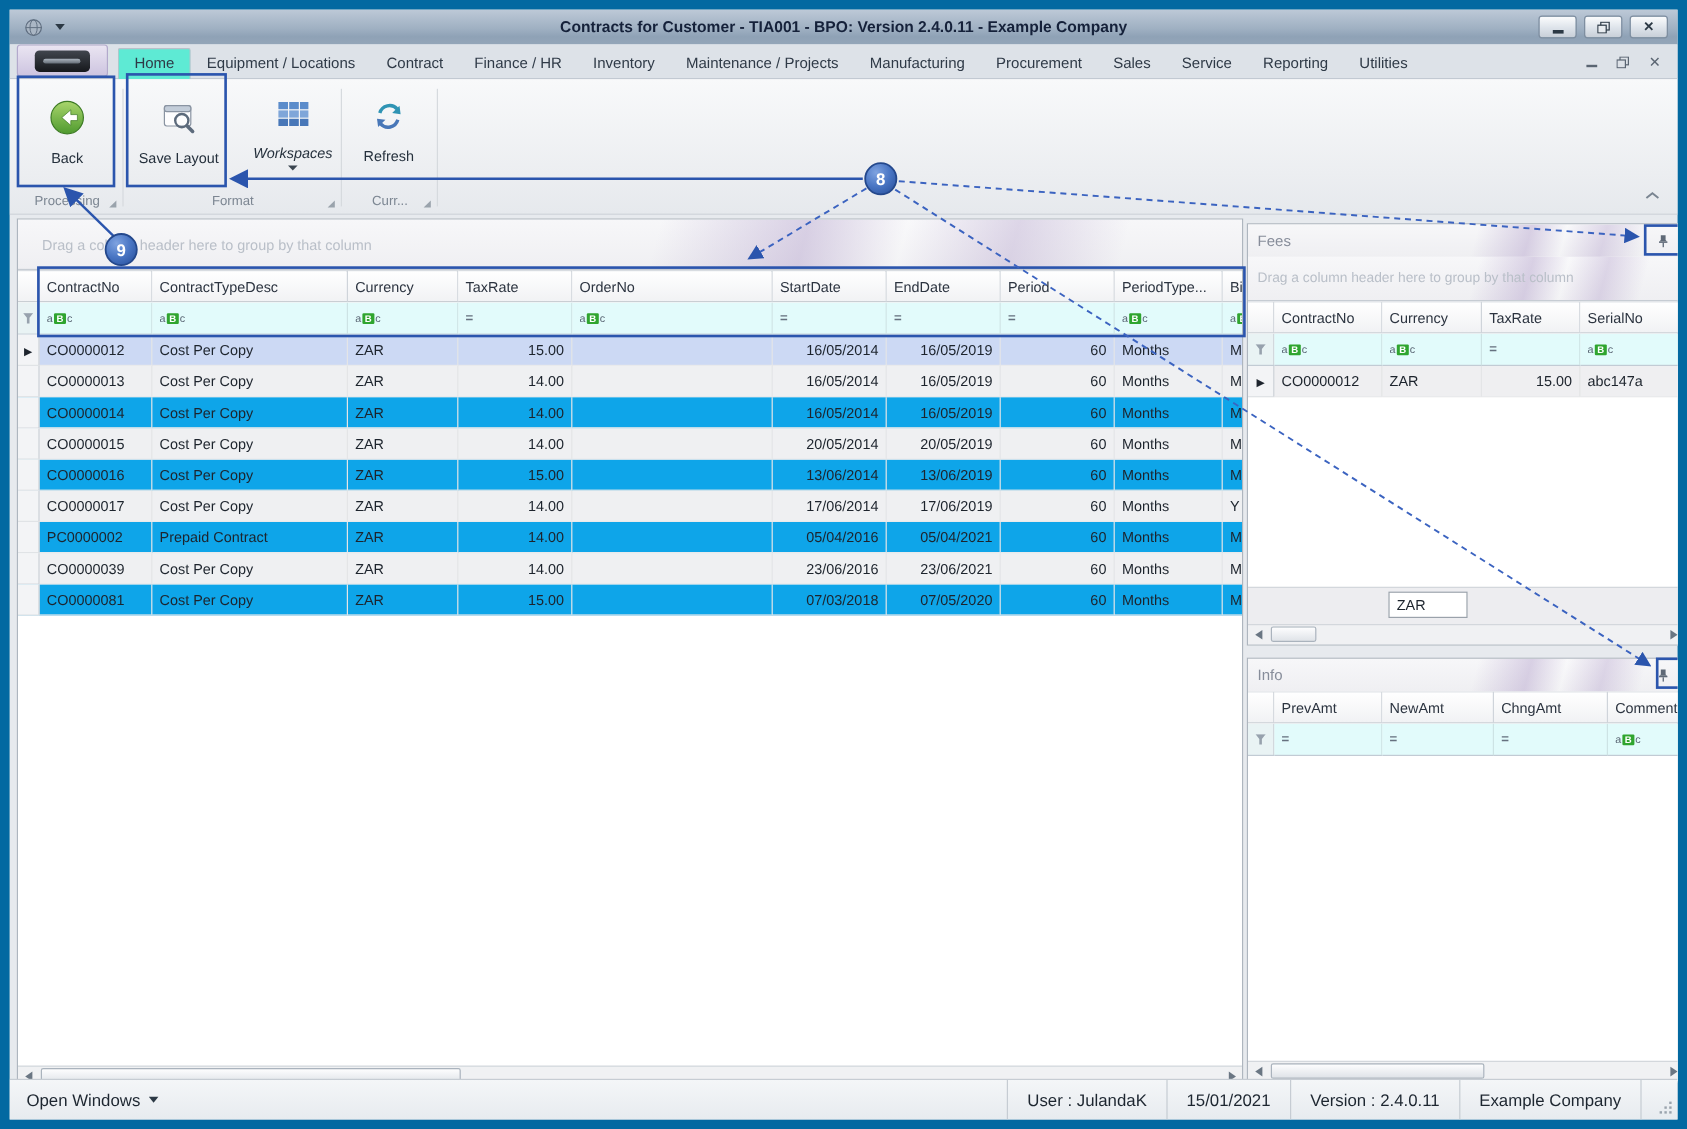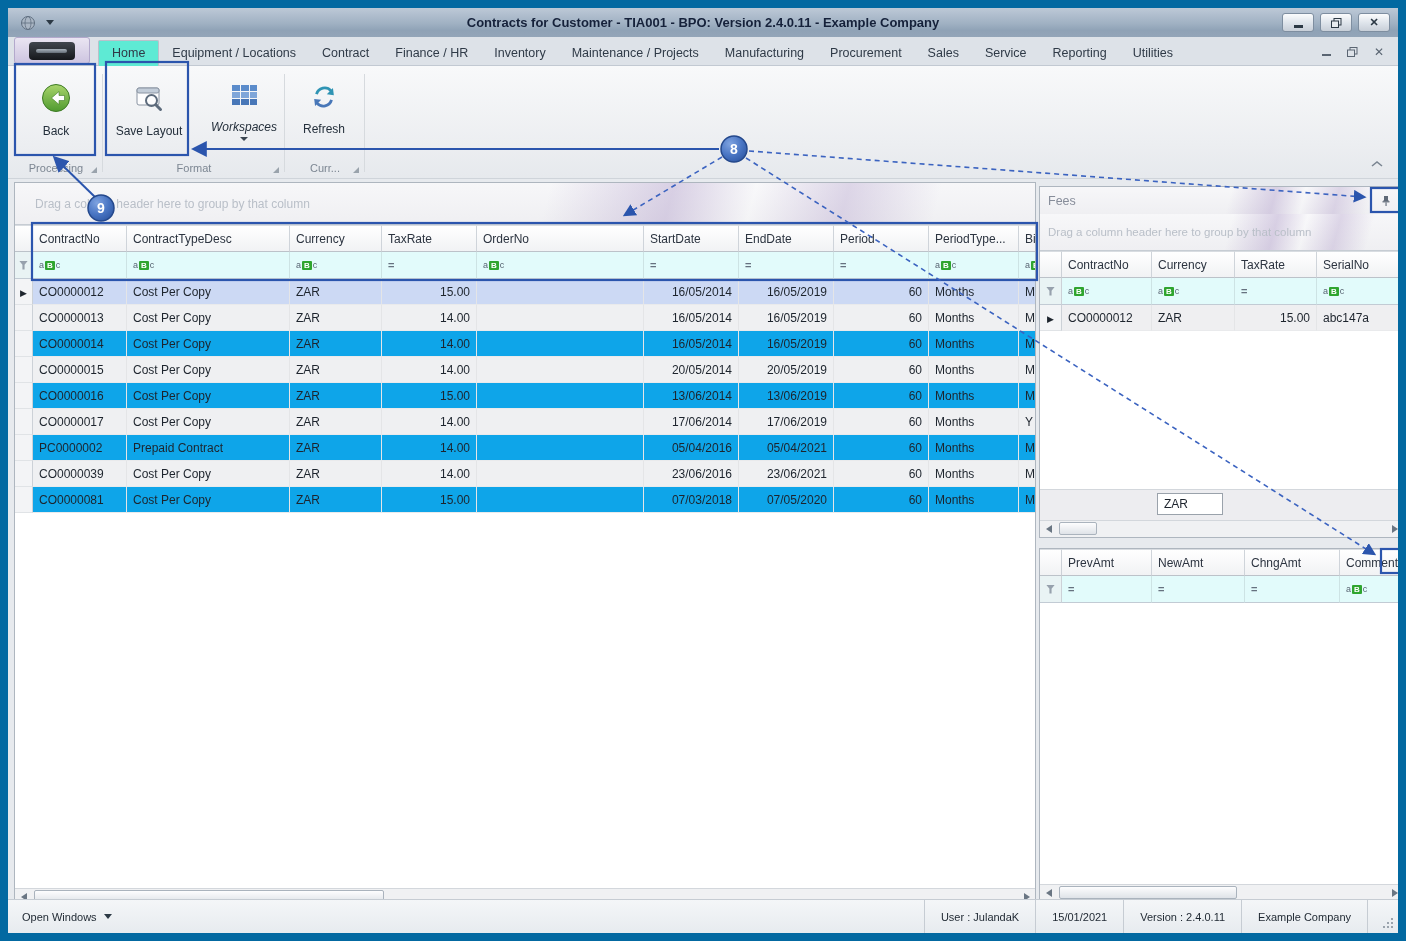--- a/index.html
+++ b/index.html
@@ -85,21 +85,21 @@
   .g-footer{height:30px;flex:none;background:#ededf0;border-top:1px solid #d3d7dc;position:relative;}
   .footer-box{position:absolute;left:117px;top:3px;width:66px;height:22px;background:#fff;border:1px solid #9aa2ab;box-sizing:border-box;font-size:12px;line-height:20px;padding-left:6px;color:#1d242d;}
   .hscroll{height:17px;flex:none;background:#f0f1f3;border-top:1px solid #d3d7dc;display:flex;align-items:center;box-sizing:border-box;}
   .sb-btn{width:17px;height:16px;display:flex;align-items:center;justify-content:center;cursor:pointer;flex:none;}
   .arr-l{width:0;height:0;border-style:solid;border-width:4px 6px 4px 0;border-color:transparent #6a7683 transparent transparent;}
   .arr-r{width:0;height:0;border-style:solid;border-width:4px 0 4px 6px;border-color:transparent transparent transparent #6a7683;}
   .sb-track{position:relative;flex:1;height:100%;}
   .sb-thumb{position:absolute;top:1px;height:13px;background:linear-gradient(#fdfdfe,#dfe3e8);border:1px solid #aab3bd;border-radius:2px;box-sizing:border-box;cursor:pointer;}
 
   
-  .statusbar{position:absolute;left:0;bottom:0;width:100%;height:34px;background:linear-gradient(#f4f6f8,#e7ebef);border-top:1px solid #c6ccd3;display:flex;align-items:stretch;box-sizing:border-box;font-size:11px;color:#1d2630;}
+  .statusbar{position:absolute;left:0;bottom:0;width:100%;height:34px;background:linear-gradient(#f4f6f8,#e7ebef);border-top:1px solid #c6ccd3;display:flex;align-items:stretch;box-sizing:border-box;font-size:14px;color:#1d2630;}
   .ow{display:flex;align-items:center;padding:0 14px;cursor:pointer;}
   .ow .caret{width:0;height:0;border-left:4px solid transparent;border-right:4px solid transparent;border-top:5px solid #2c3945;margin-left:7px;}
   .sb-right{margin-left:auto;display:flex;align-items:stretch;margin-right:30px;}
   .seg{display:flex;align-items:center;padding:0 16px;border-left:1px solid #c6ccd3;}
   .seg:last-child{border-right:1px solid #c6ccd3;text-align:right;}
   .grip{position:absolute;right:5px;bottom:5px;width:2px;height:2px;background:#9aa3ad;box-shadow:-4px 0 #9aa3ad,-8px 0 #9aa3ad,0 -4px #9aa3ad,-4px -4px #9aa3ad,0 -8px #9aa3ad;transform:rotate(0deg);}
 
   
   .overlay{position:absolute;left:0;top:0;z-index:100;pointer-events:none;}
   .ann-rect{fill:none;stroke:#2b55ad;stroke-width:2.2;}
@@ -490,20 +490,30 @@
       <span class="sb-track">
           <span class="sb-thumb" style="left:2px;width:38px;"></span>
         </span>
       <span class="sb-btn">
           <span class="arr-r"></span>
         </span>
     </div>
   </div>
 
   <div class="gridbox" id="info-grid">
+    <div class="p-title pearl">
+      <span>Info</span>
+      <span class="pin">
+        <svg width="12" height="12" viewBox="0 0 12 12">
+            <path d="M4 1 h4 v4 l1.2 1.2 H2.8 L4 5 Z" fill="#5f6977"></path>
+            <rect x="2.5" y="6.2" width="7" height="1.2" fill="#5f6977"></rect>
+            <rect x="5.5" y="7.4" width="1.1" height="3.6" fill="#5f6977"></rect>
+          </svg>
+      </span>
+    </div>
     <div class="g-head">
         <div class="g-cell g-ind"></div>
         <div class="g-cell g-h c0">PrevAmt</div>
         <div class="g-cell g-h c1">NewAmt</div>
         <div class="g-cell g-h c2">ChngAmt</div>
         <div class="g-cell g-h c3">Comment</div>
       </div>
     <div class="g-filter">
         <div class="g-cell g-ind">
           <span class="funnel"></span>

